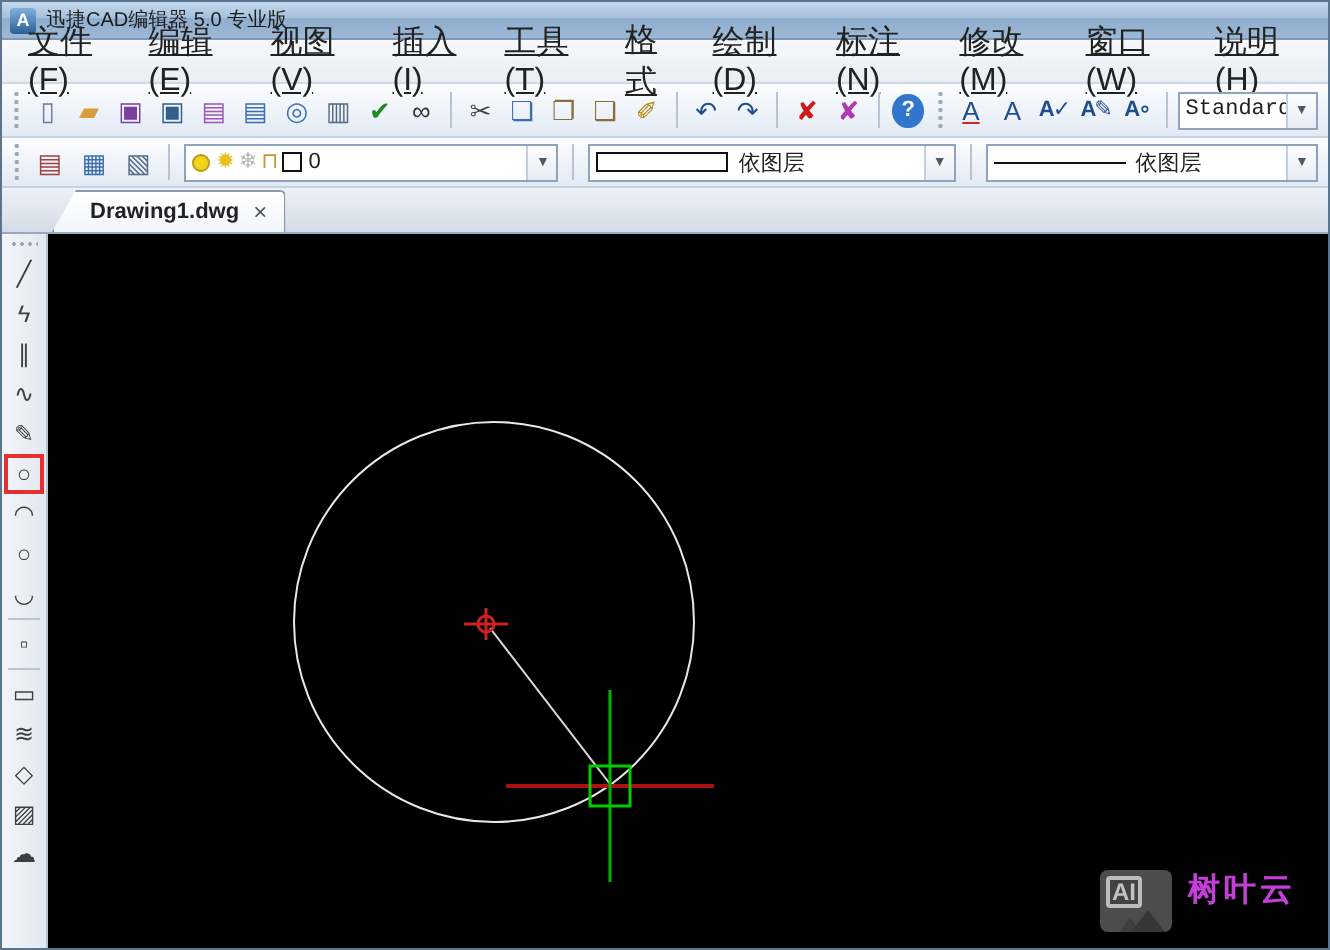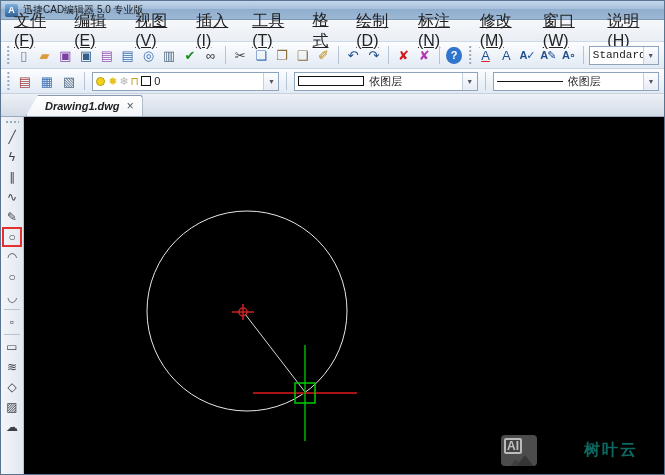--- a/index.html
+++ b/index.html
@@ -46,49 +46,49 @@
   .swatch-sq{width:10px;height:10px;background:#fff;border:1px solid #111;margin-right:3px;}
   .swatch-rect{width:66px;height:10px;background:#fff;border:1px solid #111;margin-right:5px;}
   .line-sample{width:66px;height:1px;background:#111;margin-right:5px;}
   .combo.style-combo .combo-body{font-family:"Liberation Mono","DejaVu Sans Mono",monospace;}
 
   
   .tabbar{height:23px;background:linear-gradient(#eef1f6,#d3dce7);border-bottom:1px solid #9aa9bb;
     display:flex;align-items:flex-end;padding-left:25px;}
   .tab{height:21px;display:flex;align-items:center;background:linear-gradient(#ffffff,#f2f5f9);
     border:1px solid #8a9bb0;border-bottom:none;padding:0 8px 0 18px;
-    clip-path:polygon(12px 0,100% 0,100% 100%,0 100%);border-top-right-radius:3px;font-style:italic;}
+    clip-path:polygon(12px 0,100% 0,100% 100%,0 100%);border-top-right-radius:3px;}
   .tab-label{font-size:11px;font-weight:bold;color:#222;}
   .tab-close{font-size:12px;color:#555;margin-left:7px;cursor:default;}
 
   
   .main{display:flex;height:359px;}
   .palette{width:23px;background:linear-gradient(90deg,#f3f5f9,#e2e8f0);border-right:1px solid #b9c4d2;
     display:flex;flex-direction:column;align-items:center;padding-top:2px;}
   .pal-grip{width:14px;height:5px;margin:1px 0 2px 0;
     background-image:radial-gradient(circle,#9aa9ba 0.9px,transparent 1.1px);
     background-size:4px 4px;}
   .pal-sep{width:16px;height:1px;background:#b9c4d2;margin:2px 0;}
   .pal-btn{width:20px;height:20px;border:1px solid transparent;background:transparent;padding:0;
     font-size:12px;line-height:18px;text-align:center;color:#3a3f46;margin:0;cursor:default;}
   .pal-btn.hl{border:2px solid #e43030;line-height:15px;}
 
   .canvas{position:relative;flex:1;background:#000;overflow:hidden;}
   .canvas svg{position:absolute;left:0;top:0;}
 
   
-  .watermark{position:absolute;right:26px;bottom:10px;display:flex;align-items:center;opacity:.9;gap:39px;}
+  .watermark{position:absolute;right:16px;bottom:10px;display:flex;opacity:.9;}
   .wm-box{width:36px;height:31px;background:#555;border-radius:4px;position:relative;overflow:hidden;}
   .wm-ai{position:absolute;left:3px;top:3px;font-size:12px;font-weight:bold;color:#d8d8d8;
     border:2px solid #d0d0d0;border-radius:2px;line-height:1;padding:0 1px;background:#4a4a4a;}
   .wm-mtn1{position:absolute;bottom:-2px;right:2px;width:0;height:0;
     border-left:10px solid transparent;border-right:10px solid transparent;border-bottom:13px solid #3c3c3c;}
   .wm-mtn2{position:absolute;bottom:-2px;right:14px;width:0;height:0;
     border-left:7px solid transparent;border-right:7px solid transparent;border-bottom:9px solid #464646;}
-  .wm-brand{font-size:16px;color:#0f766e;font-weight:bold;margin-left:8px;letter-spacing:2px;}
+  .wm-brand{font-size:16px;color:#d946ef;font-weight:bold;margin-left:8px;letter-spacing:2px;}
 </style>
 </head>
 <body>
 
 <div id="app">
 
   <div class="titlebar">
     <span class="app-icon">A</span>
     <span class="title-text">迅捷CAD编辑器 5.0 专业版</span>
   </div>

